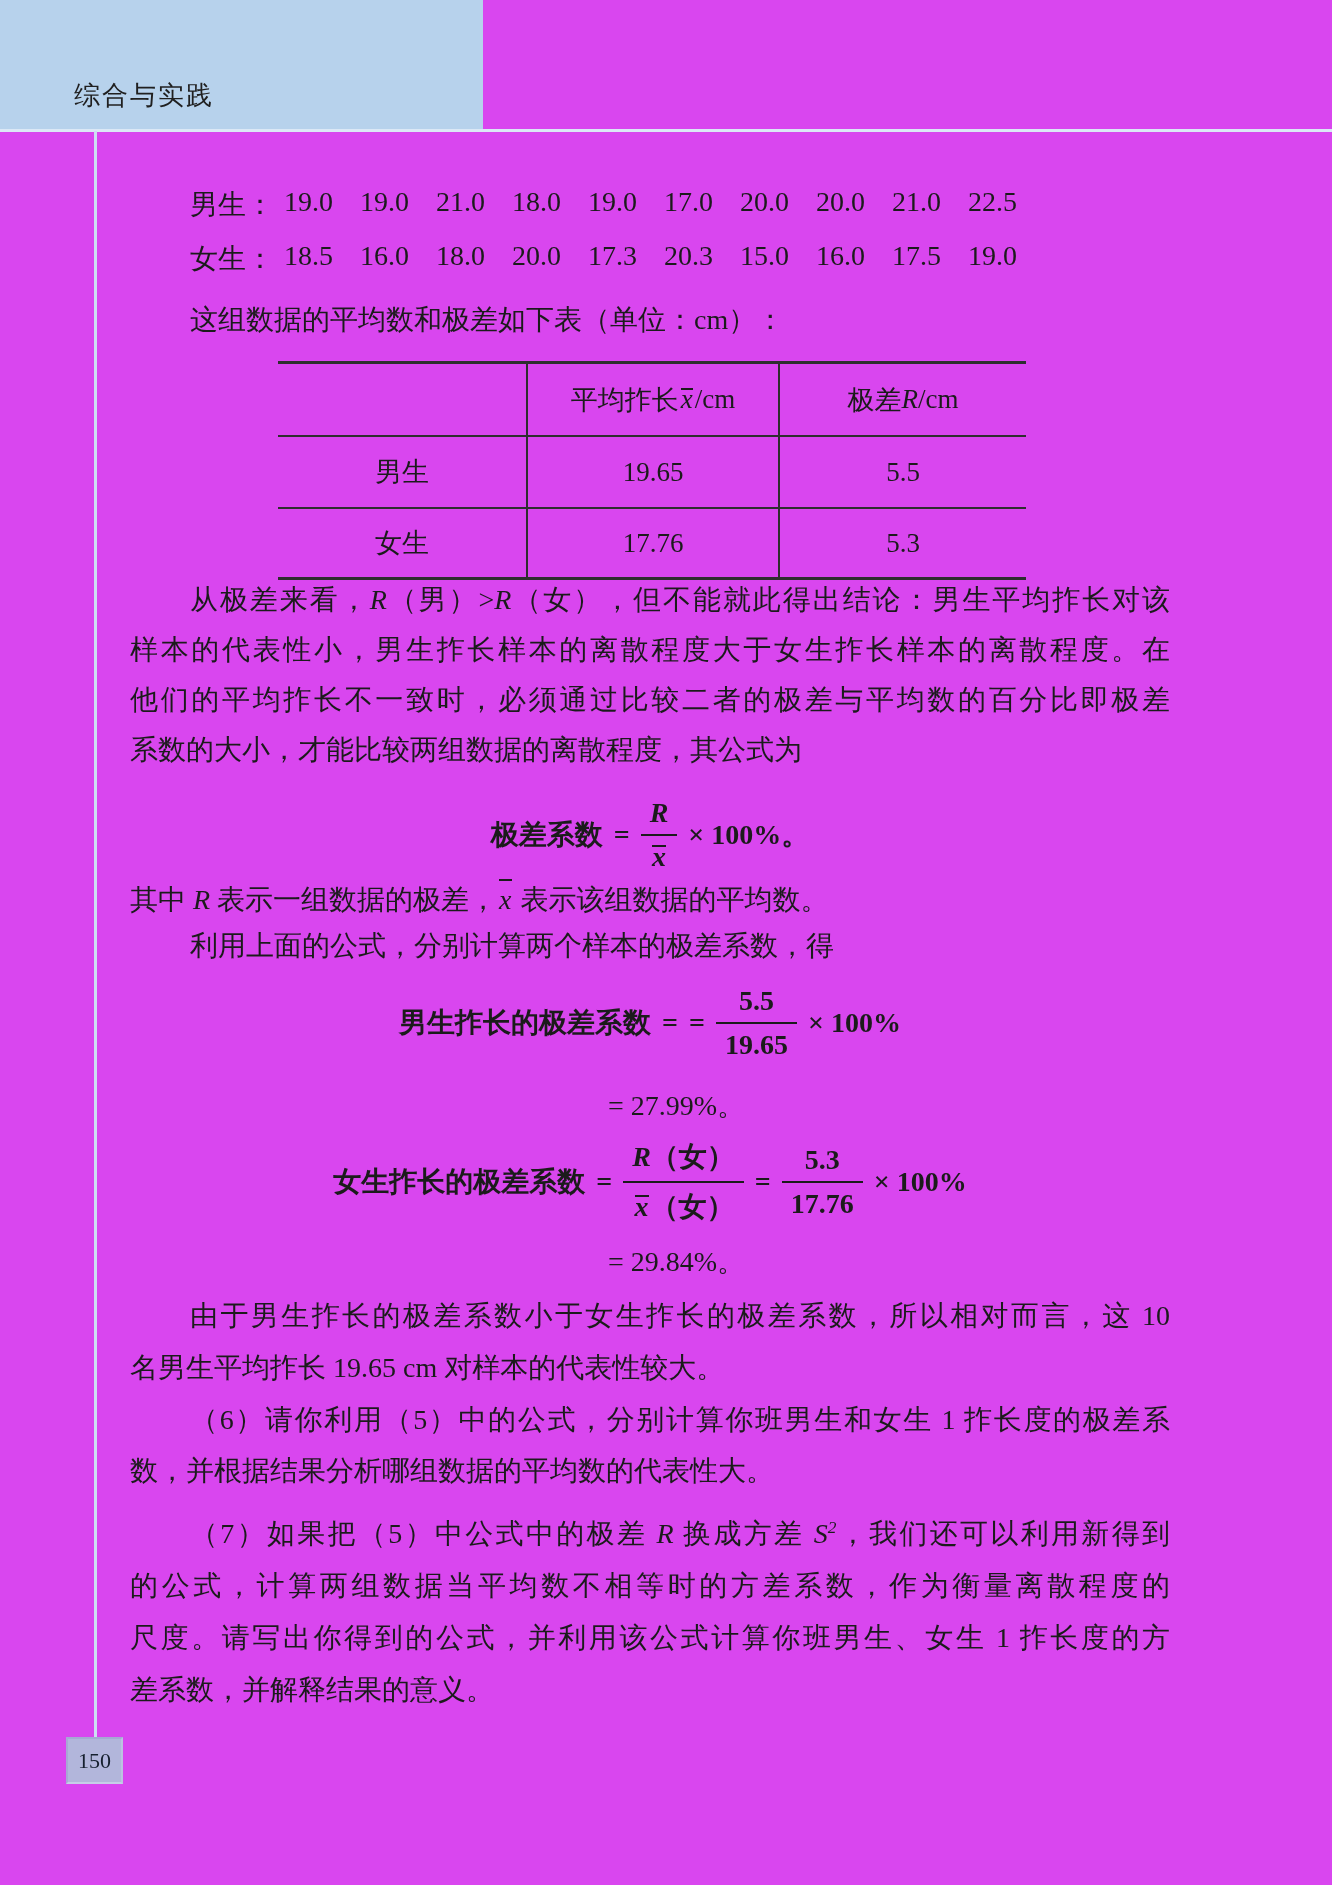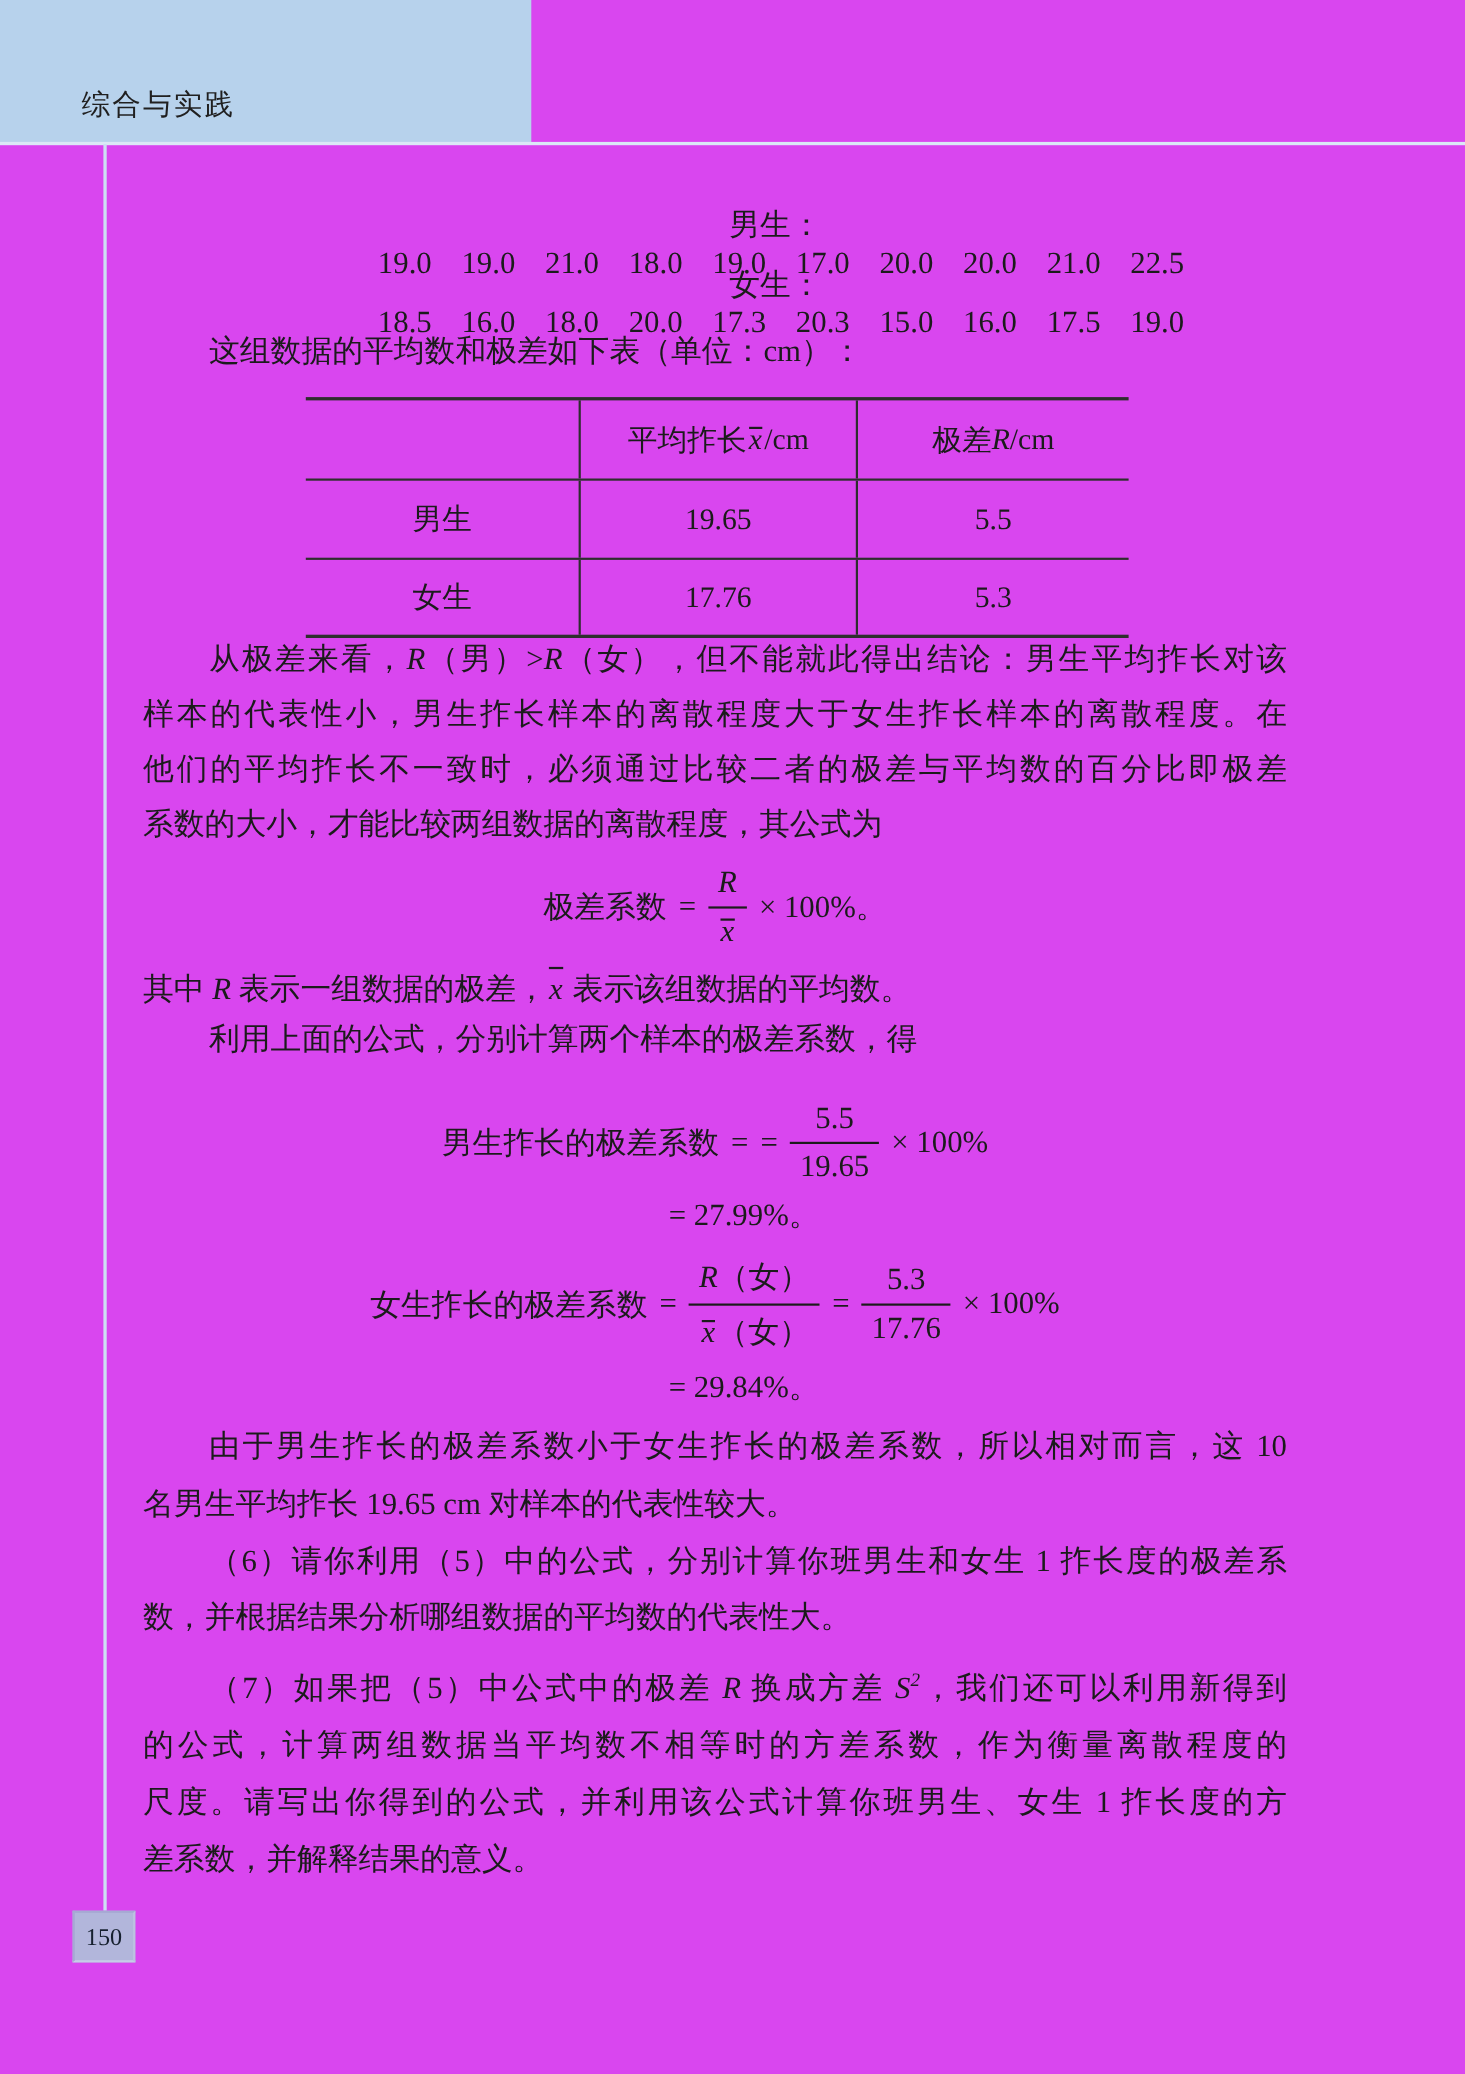--- a/index.html
+++ b/index.html
@@ -8,41 +8,41 @@
 
   
   .header-band{position:absolute;left:0;top:0;width:483px;height:131px;background:#b7d2ec;}
   .header-label{position:absolute;left:74px;top:78px;font-family:"Liberation Sans","DejaVu Sans",sans-serif;
                 font-size:26px;color:#202020;letter-spacing:2px;}
   .header-rule{position:absolute;left:0;top:129px;width:1332px;height:3px;background:#dbe8f6;}
   .v-line{position:absolute;left:94px;top:131px;width:3px;height:1606px;background:#cddff3;}
 
   
   .abs{position:absolute;left:130px;width:1040px;font-size:28px;}
-  .datarow{display:flex;align-items:center;padding-left:60px;height:52px;flex-direction:column;}
+  .datarow{display:flex;padding-left:60px;height:52px;}
   .datarow .dlabel{margin-right:10px;}
   .numlist{display:flex;column-gap:27px;}
   .oneline{line-height:52px;}
   .ind{text-indent:60px;}
   .jline{text-align:justify;text-align-last:justify;}
   .lline{text-align:left;text-align-last:left;}
   .pline{display:block;}
 
   
   .stat-table{position:absolute;left:278px;top:361px;width:748px;
               border-top:3px solid #2e2e2e;border-bottom:3px solid #2e2e2e;font-size:27px;}
   .t-row{display:grid;grid-template-columns:248px 252px 248px;}
   .t-row.hdr{height:71px;}
   .t-row.r1{height:70px;border-top:2px solid #2e2e2e;}
   .t-row.r2{height:68px;border-top:2px solid #2e2e2e;}
   .t-cell{display:flex;align-items:center;justify-content:center;}
   .t-cell.c2,.t-cell.c3{border-left:2px solid #2e2e2e;}
 
   
-  .eq-center{display:flex;justify-content:center;align-items:flex-end;}
+  .eq-center{display:flex;justify-content:center;align-items:flex-start;font-weight:bold;}
   .eq{display:inline-flex;align-items:center;gap:11px;}
   .frac{display:inline-flex;flex-direction:column;align-items:stretch;text-align:center;vertical-align:middle;}
   .frac .fnum{border-bottom:2px solid #1b1b1b;padding:0 9px 5px;}
   .frac .fden{padding:5px 9px 0;}
   .result-line{line-height:50px;padding-left:478px;}
 
   
   .r-t{font-style:normal;}
   .r-i{font-style:italic;font-family:"Liberation Serif","DejaVu Serif",serif;}
   .r-xb{font-style:italic;font-family:"Liberation Serif","DejaVu Serif",serif;

